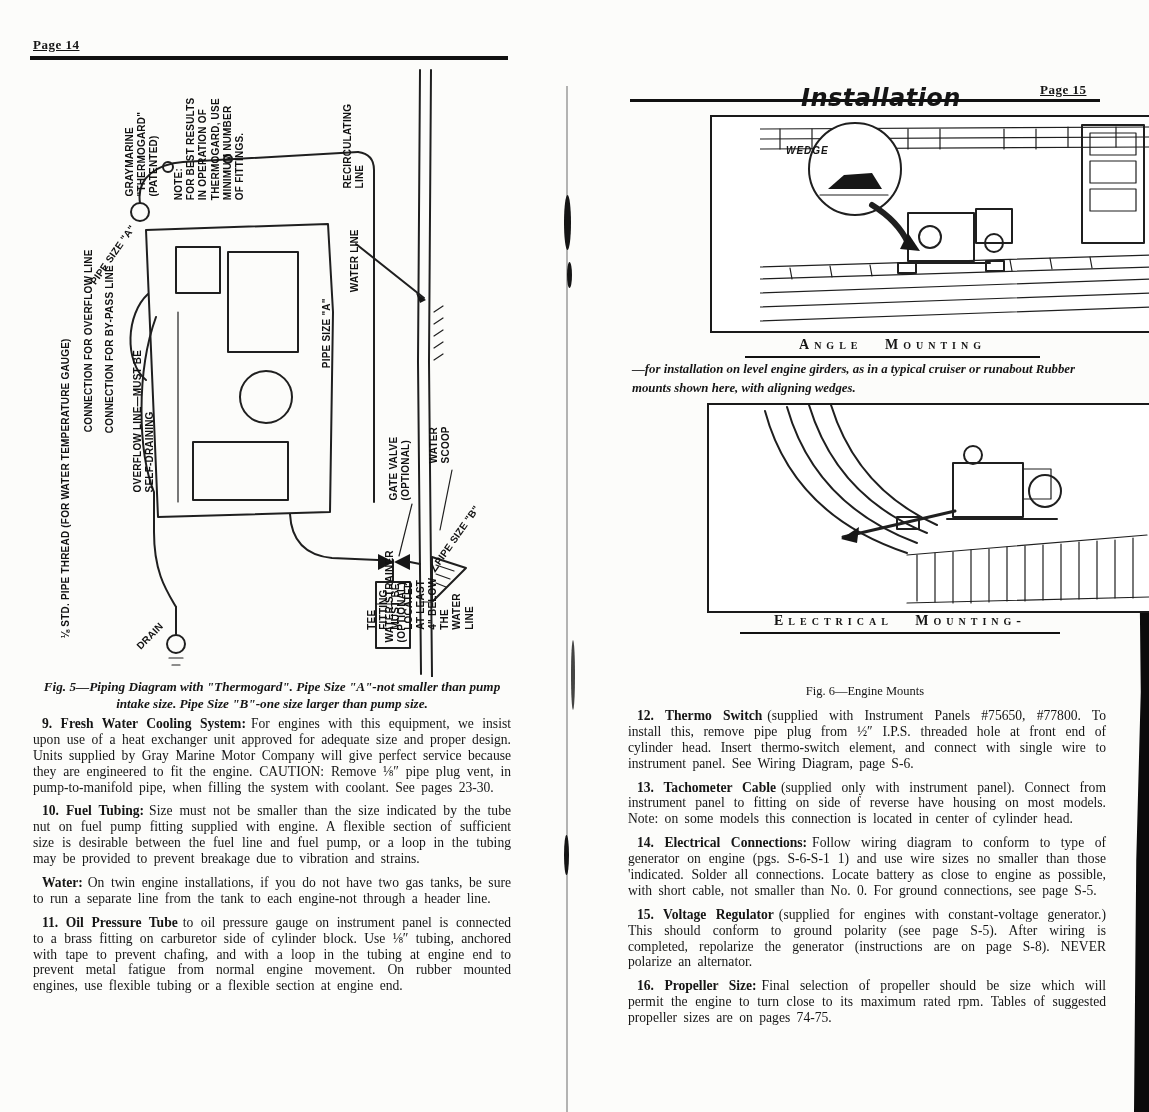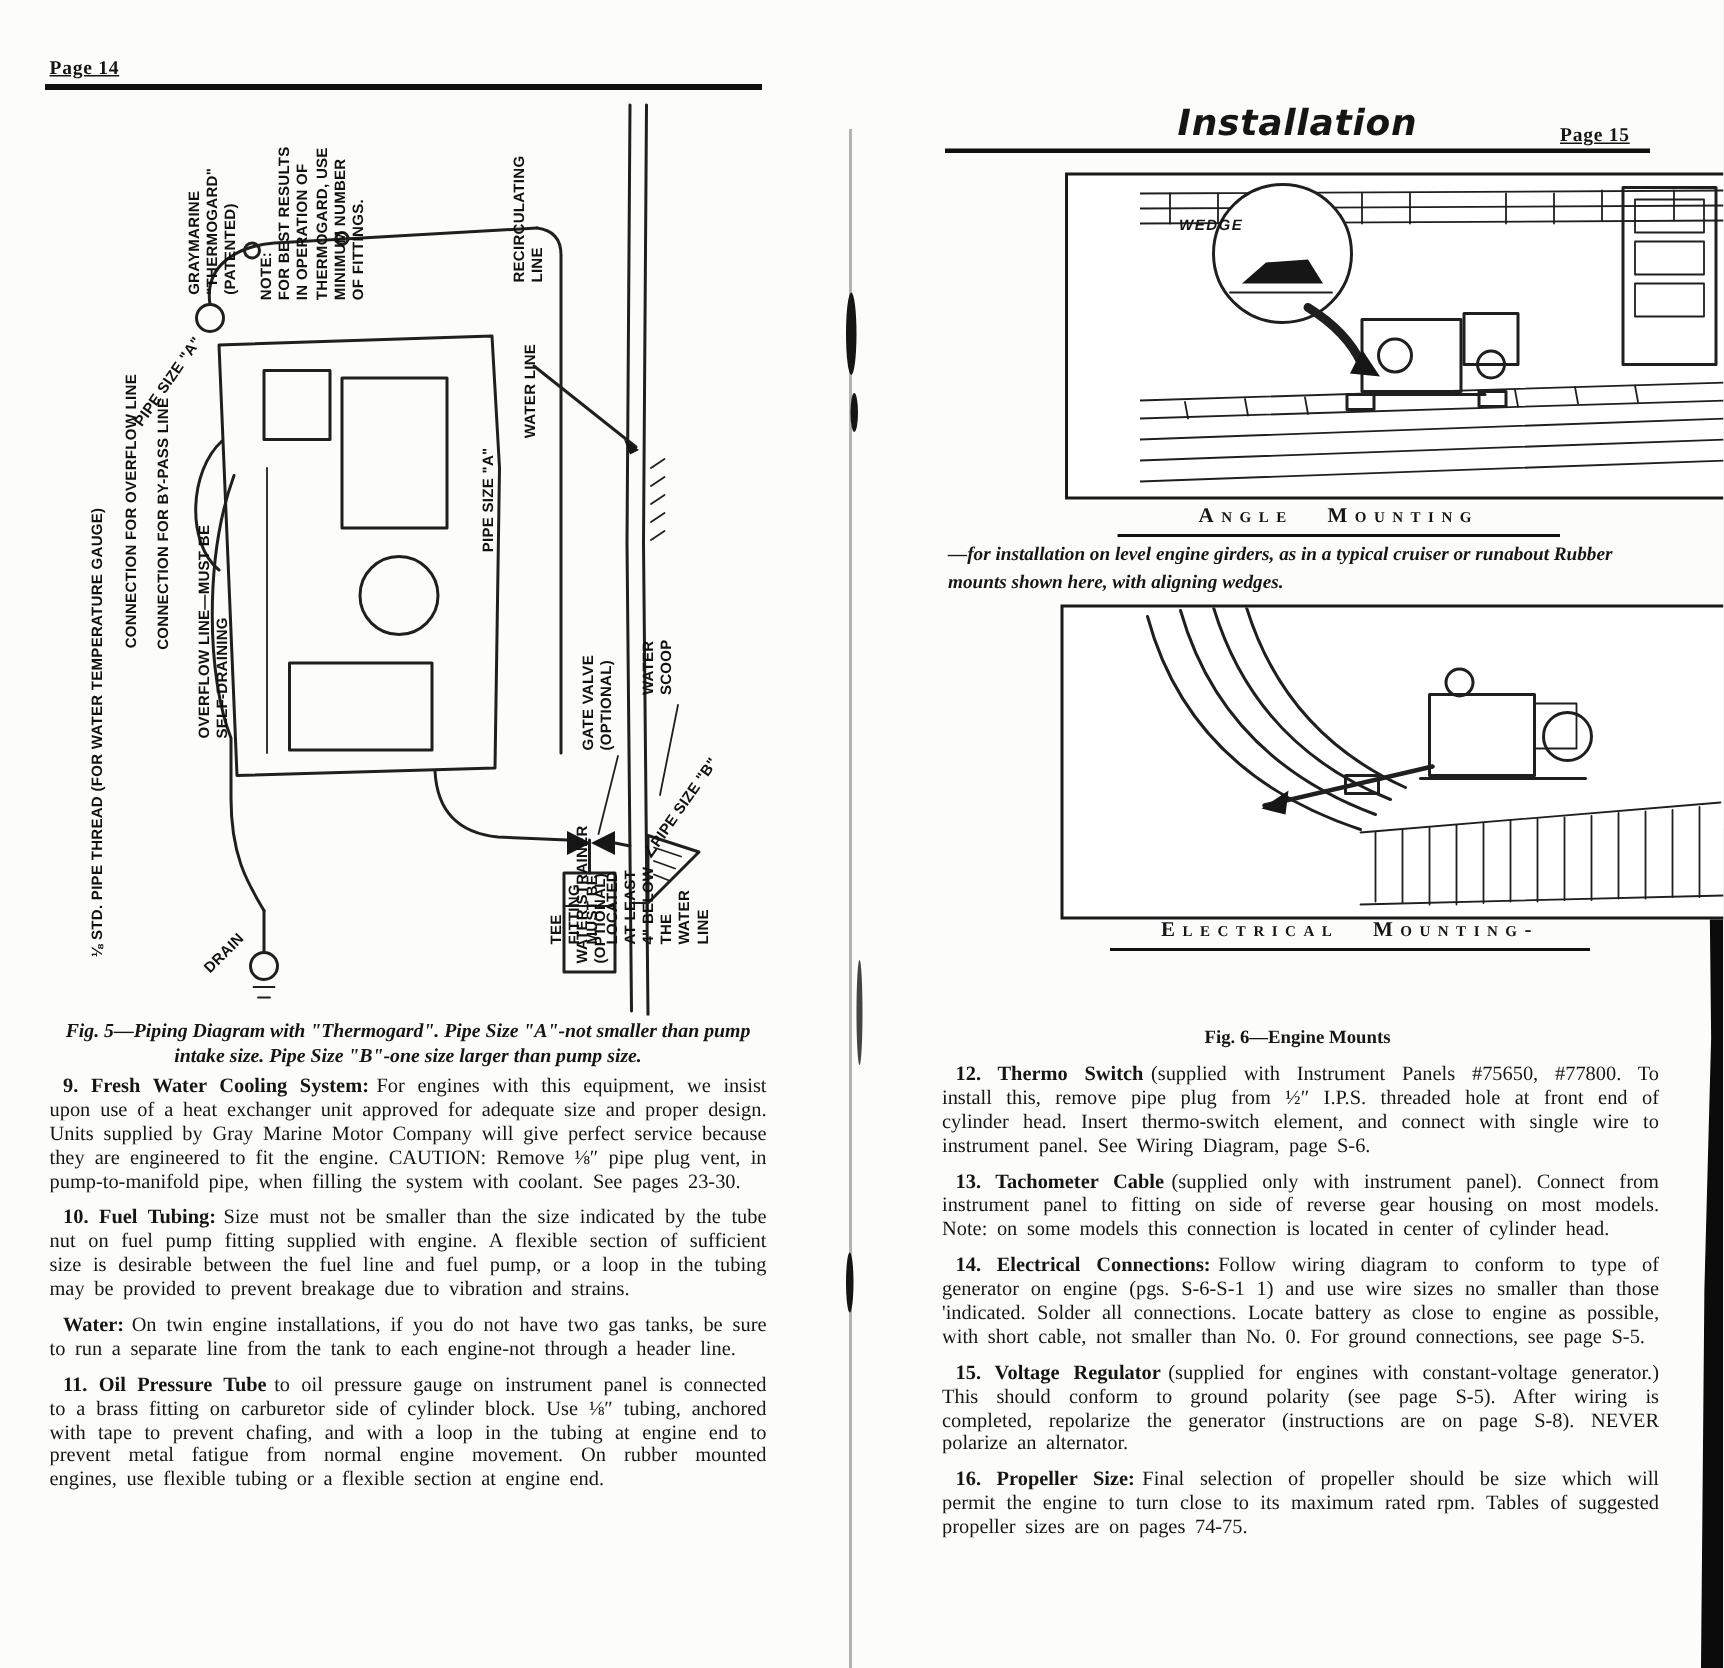--- a/index.html
+++ b/index.html
@@ -150,21 +150,21 @@
   </div>
 
   <div class="abs" style="left:566px;top:86px;width:2px;height:1026px;background:#777;opacity:.55;"></div>
   <div class="abs blob" style="left:564px;top:195px;width:7px;height:55px;"></div>
   <div class="abs blob" style="left:567px;top:262px;width:5px;height:26px;"></div>
   <div class="abs blob" style="left:571px;top:640px;width:4px;height:70px;opacity:.8;"></div>
   <div class="abs blob" style="left:564px;top:835px;width:5px;height:40px;"></div>
   <div class="abs" style="left:1134px;top:552px;width:15px;height:560px;background:#0b0b0b;
        clip-path:polygon(35% 0,100% 0,100% 100%,0 100%,15% 55%,45% 25%);"></div>
 
-  <h1 class="abs script-title" style="left:630px;top:68px;width:470px;margin:0;text-align:center;">Installation</h1>
+  <h1 class="abs script-title" style="left:630px;top:68px;width:470px;margin:16px;text-align:center;">Installation</h1>
   <span class="abs pgnum" style="left:1040px;top:82px;">Page 15</span>
   <div class="abs rule" style="left:630px;top:99px;width:470px;height:3px;"></div>
 
   <div class="abs figbox" style="left:710px;top:115px;width:391px;height:214px;">
     <svg width="391" height="214" viewBox="0 0 391 214">
       <line x1="0" y1="12" x2="391" y2="10" class="thin"></line>
       <line x1="0" y1="22" x2="391" y2="20" class="thin"></line>
       <line x1="0" y1="32" x2="391" y2="30" class="thin"></line>
       <path class="thin" d="M20,12 V32 M52,12 V32 M84,12 V32 M148,12 V32 M180,12 V32 M244,12 V32 M276,12 V32 M308,10 V30 M356,10 V30"></path>
       <rect x="322" y="8" width="62" height="118"></rect>
@@ -204,28 +204,28 @@
       <circle cx="288" cy="86" r="16"></circle>
       <circle cx="216" cy="50" r="9"></circle>
       <rect x="266" y="64" width="28" height="30" class="thin"></rect>
       <path d="M190,114 h110"></path>
       <path d="M86,132 L198,106" style="stroke-width:3"></path>
       <polygon class="fill" points="84,134 102,122 100,138"></polygon>
       <rect x="140" y="112" width="22" height="12"></rect>
     </svg>
   </div>
   <div class="abs mountlabel" style="left:740px;top:613px;width:320px;">Electrical Mounting-</div>
-  <div class="abs fig6cap" style="left:700px;top:684px;width:330px;font-weight:bold;">Fig. 6—Engine Mounts</div>
+  <div class="abs fig6cap" style="left:700px;top:684px;width:330px;">Fig. 6—Engine Mounts</div>
 
   <div class="abs bodycol" style="left:628px;top:708px;width:478px;">
     <p class="sec">
       <b class="shead">12. Thermo Switch</b><span>(supplied with Instrument Panels #75650, #77800. To install this, remove pipe plug from ½″ I.P.S. threaded hole at front end of cylinder head. Insert thermo-switch element, and connect with single wire to instrument panel. See Wiring Diagram, page S-6.</span>
     </p>
     <p class="sec">
-      <b class="shead">13. Tachometer Cable</b><span>(supplied only with instrument panel). Connect from instrument panel to fitting on side of reverse gear housing on most models. Note: on some models this connection is located in center of cylinder head.</span>
+      <b class="shead">13. Tachometer Cable</b><span>(supplied only with instrument panel). Connect from instrument panel to fitting on side of reverse have housing on most models. Note: on some models this connection is located in center of cylinder head.</span>
     </p>
     <p class="sec">
       <b class="shead">14. Electrical Connections:</b><span>Follow wiring diagram to conform to type of generator on engine (pgs. S-6-S-1 1) and use wire sizes no smaller than those 'indicated. Solder all connections. Locate battery as close to engine as possible, with short cable, not smaller than No. 0. For ground connections, see page S-5.</span>
     </p>
     <p class="sec">
       <b class="shead">15. Voltage Regulator</b><span>(supplied for engines with constant-voltage generator.) This should conform to ground polarity (see page S-5). After wiring is completed, repolarize the generator (instructions are on page S-8). NEVER polarize an alternator.</span>
     </p>
     <p class="sec">
       <b class="shead">16. Propeller Size:</b><span>Final selection of propeller should be size which will permit the engine to turn close to its maximum rated rpm. Tables of suggested propeller sizes are on pages 74-75.</span>
     </p>

